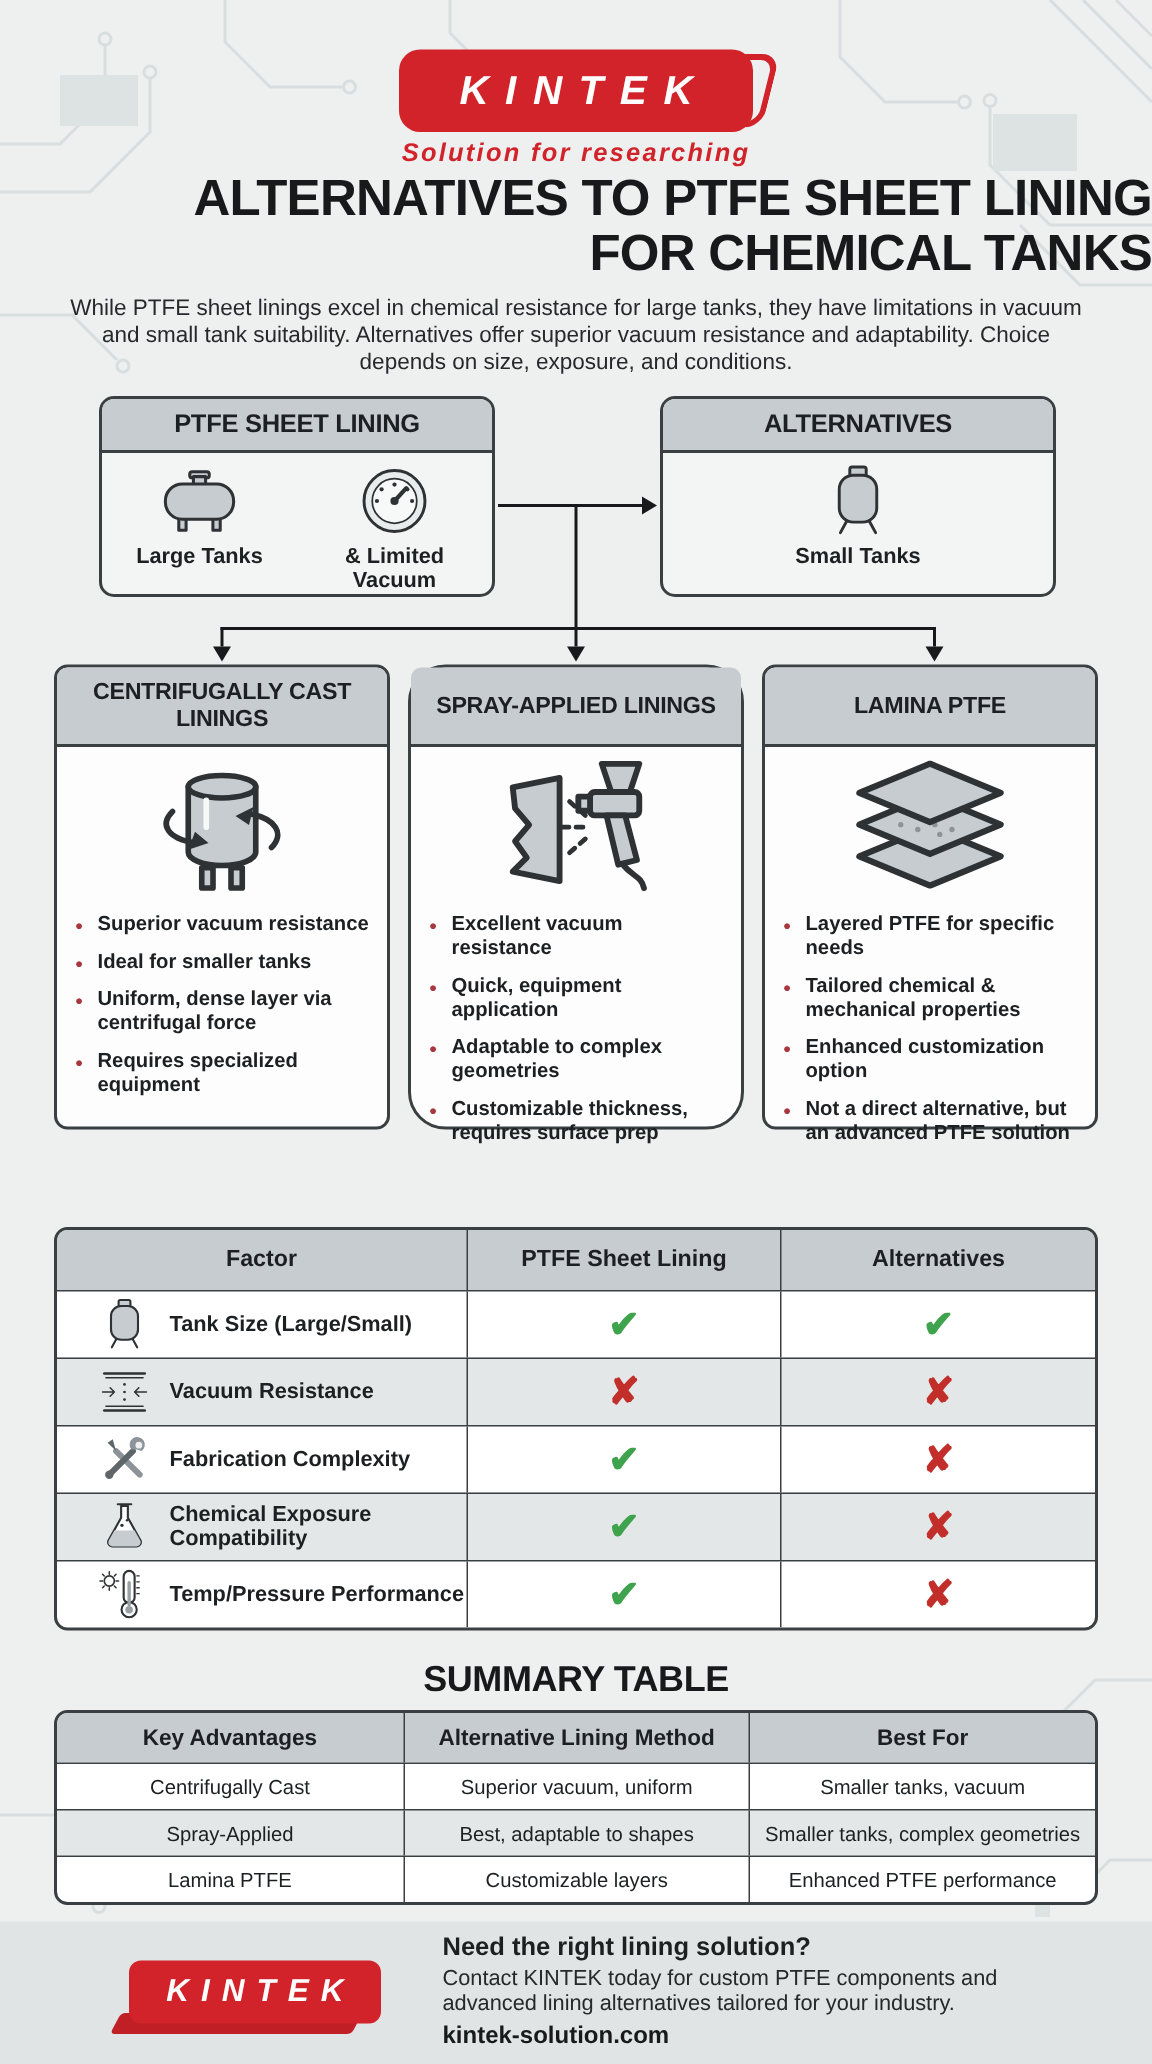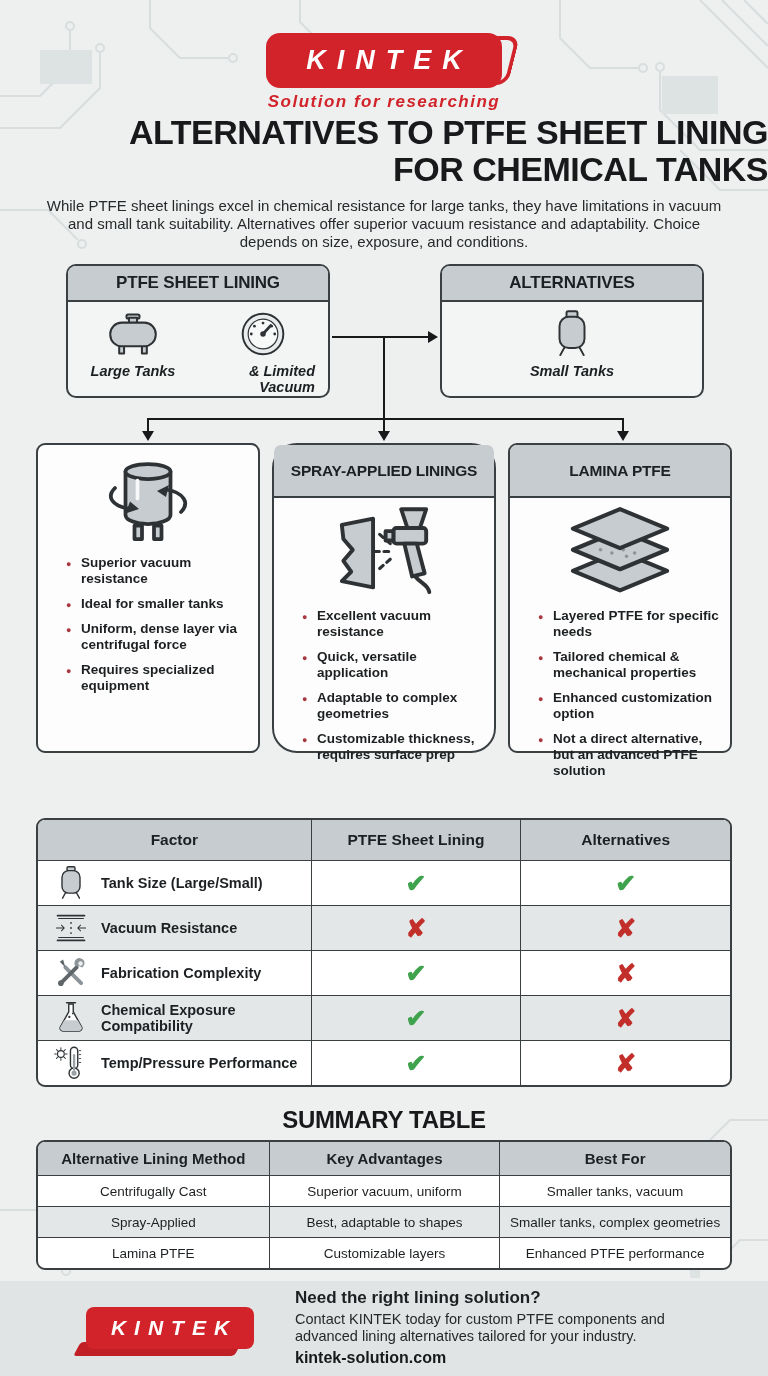--- a/index.html
+++ b/index.html
@@ -25,52 +25,52 @@
     line-height:18px; color:#26292b; font-weight:500; }
 
   
   .topbox { position:absolute; top:264px; width:264px; height:134px; background:#f3f5f5;
     border:2px solid #3a3f42; border-radius:10px; }
   .topbox .band { height:36px; background:#c7ccd0; border-bottom:2px solid #3a3f42; border-radius:8px 8px 0 0;
     display:flex; align-items:center; justify-content:center; font-weight:bold; font-size:17px; letter-spacing:-0.2px; }
   .topbox .icons { display:flex; justify-content:center; gap:26px; padding-top:6px; }
   .iconitem { display:flex; flex-direction:column; align-items:center; width:104px; }
   .iconitem svg { height:52px; }
-  .iconitem .lbl { font-size:14.5px; font-weight:600; text-align:right; line-height:16px; margin-top:3px;font-style:italic; }
+  .iconitem .lbl { font-size:14.5px; font-weight:600; text-align:center; line-height:16px; margin-top:3px; }
 
   
   .line { position:absolute; background:#17191b; }
   .arrow-right { position:absolute; width:0; height:0; border-top:6px solid transparent;
     border-bottom:6px solid transparent; border-left:10px solid #17191b; }
   .arrow-down { position:absolute; width:0; height:0; border-left:6px solid transparent;
     border-right:6px solid transparent; border-top:10px solid #17191b; }
 
   
   .card { position:absolute; top:443px; width:224px; height:310px; background:#fdfdfd;
     border:2px solid #3a3f42; border-radius:9px; }
   .card .band { height:53px; background:#c7ccd0; border-bottom:2px solid #3a3f42; border-radius:7px 7px 0 0;
     display:flex; align-items:center; justify-content:center; text-align:center; font-weight:bold; font-size:15.5px;
     line-height:18px; padding:0 8px; letter-spacing:-0.2px; }
   .card .cicon { height:104px; display:flex; align-items:center; justify-content:center; padding-top:6px; }
-  .card ul { list-style:none; padding:6px 10px 0 28px; }
+  .card ul { list-style:none; padding:6px 10px 0 12px; }
   .card li { position:relative; padding-left:15px; font-size:13.5px; line-height:16px; font-weight:600;
     margin-bottom:9px; }
   .card li::before { content:"●"; position:absolute; left:0; top:1px; font-size:9px; color:#a8373f; }
 
   
   .sect-head { position:absolute; left:0; right:0; text-align:center; font-weight:bold; font-size:24px;
     letter-spacing:-0.3px; color:#17191b; }
 
   
   .ftable { position:absolute; left:36px; top:818px; width:696px; border:2px solid #3a3f42; border-radius:9px;
     overflow:hidden; background:#fff; }
   .frow { display:flex; border-top:1.5px solid #3a3f42; }
   .frow:first-child { border-top:none;justify-content:space-between; }
   .fc { display:flex; align-items:center; justify-content:center; border-left:1.5px solid #3a3f42; }
-  .fc:first-child { border-left:none; justify-content:flex-start; padding-left:15px; }
+  .fc:first-child { border-left:none; justify-content:flex-start; padding-left:27px; }
   .fc1 { width:39.4%; } .fc2 { width:30.3%; } .fc3 { width:30.3%; }
   .fhead { height:40px; background:#c7ccd0; }
   .fhead .fc { font-weight:bold; font-size:15.5px; justify-content:center !important; padding-left:0 !important; }
   .fbody { height:45px; }
   .frow.alt { background:#e3e7e8; }
   .factor-label { font-weight:bold; font-size:14.5px; line-height:16px; margin-left:12px; max-width:170px; }
   .factor-ic { width:36px; height:36px; flex:none; }
   .mark { font-size:25px; font-weight:bold; line-height:1; }
   .mark-yes { color:#3fa24c; } .mark-no { color:#c22f2b; }
 
@@ -303,20 +303,21 @@
       <div class="line" style="left:147px; top:418px; width:477px; height:2px;"></div>
       <div class="line" style="left:147px; top:418px; width:2px; height:13px;"></div>
       <div class="line" style="left:383px; top:418px; width:2px; height:13px;"></div>
       <div class="line" style="left:622px; top:418px; width:2px; height:13px;"></div>
       <div class="arrow-down" style="left:142px; top:431px;"></div>
       <div class="arrow-down" style="left:378px; top:431px;"></div>
       <div class="arrow-down" style="left:617px; top:431px;"></div>
     </div>
 
     <div class="card" style="left:36px;">
+      <div class="band">CENTRIFUGALLY CAST LININGS</div>
       <div class="cicon">
         <svg viewBox="0 0 64 64" width="96">
             <use href="#centrifuge"></use>
           </svg>
       </div>
       <ul>
         <li>Superior vacuum resistance</li>
         <li>Ideal for smaller tanks</li>
         <li>Uniform, dense layer via centrifugal force</li>
         <li>Requires specialized equipment</li>
@@ -325,21 +326,21 @@
 
     <div class="card" style="left:272px;border-radius:25px;">
       <div class="band">SPRAY-APPLIED LININGS</div>
       <div class="cicon">
         <svg viewBox="0 0 64 64" width="100">
             <use href="#spray"></use>
           </svg>
       </div>
       <ul>
         <li>Excellent vacuum resistance</li>
-        <li>Quick, versatile application</li>
+        <li>Quick, equipment application</li>
         <li>Adaptable to complex geometries</li>
         <li>Customizable thickness, requires surface prep</li>
       </ul>
     </div>
 
     <div class="card" style="left:508px;">
       <div class="band">LAMINA PTFE</div>
       <div class="cicon">
         <svg viewBox="0 0 64 64" width="104">
             <use href="#layers"></use>
@@ -435,22 +436,22 @@
         <div class="fc fc3">
             <span class="mark mark-no">✘</span>
           </div>
       </div>
     </div>
 
     <h2 class="sect-head" style="top:1106px;">SUMMARY TABLE</h2>
 
     <div class="stable">
       <div class="srow shead">
+        <div class="sc">Key Advantages</div>
         <div class="sc">Alternative Lining Method</div>
-        <div class="sc">Key Advantages</div>
         <div class="sc">Best For</div>
       </div>
       <div class="srow sbody">
         <div class="sc">Centrifugally Cast</div>
         <div class="sc">Superior vacuum, uniform</div>
         <div class="sc">Smaller tanks, vacuum</div>
       </div>
       <div class="srow sbody alt">
         <div class="sc">Spray-Applied</div>
         <div class="sc">Best, adaptable to shapes</div>

